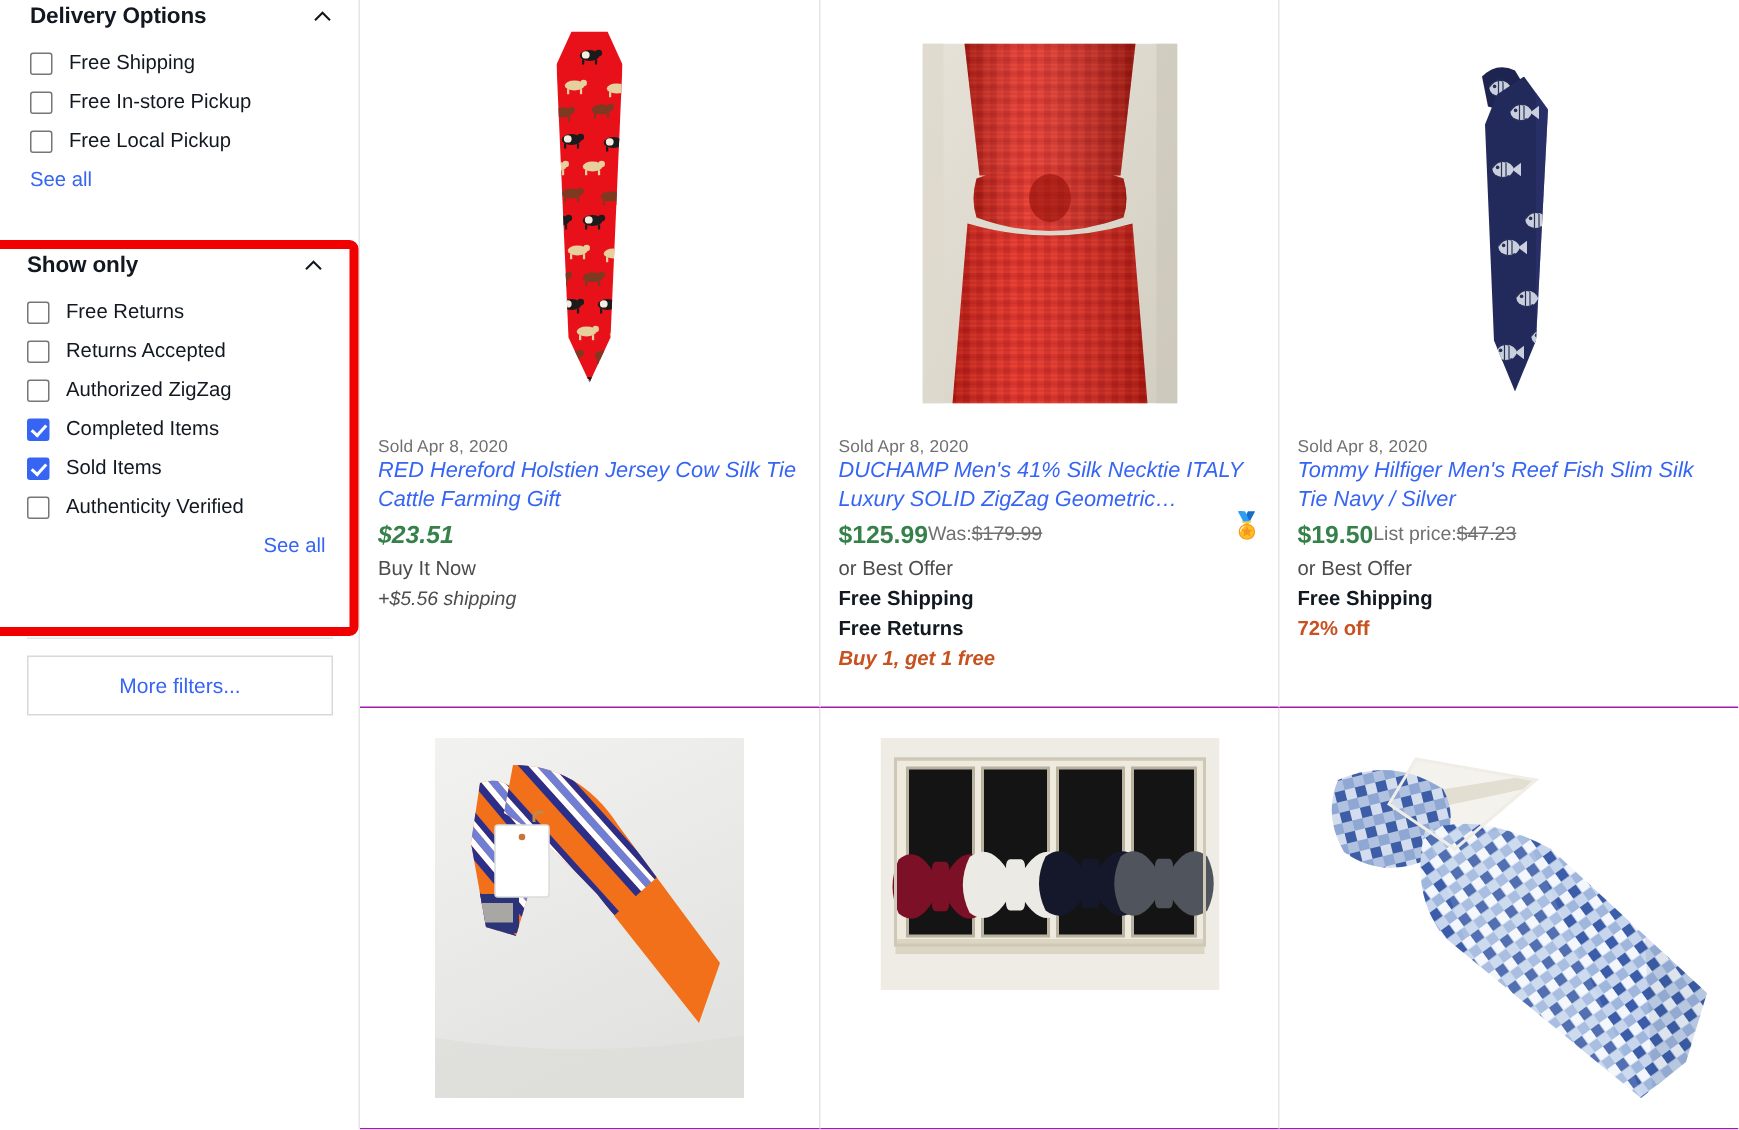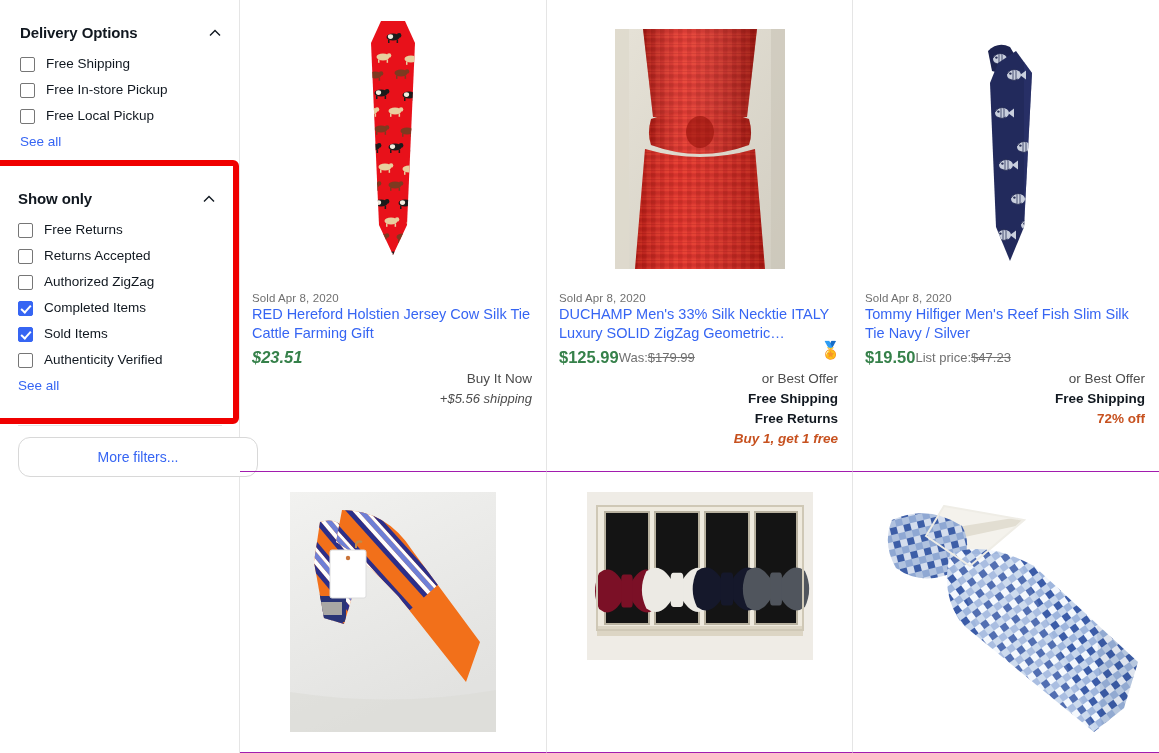--- a/index.html
+++ b/index.html
@@ -18,21 +18,21 @@
   .sidebar {
     width: 240px; height: 753px;
     border-right: 1px solid #e5e5e5;
     background: #fff;
     position: relative;
     flex: 0 0 240px;
   }
   .filter-group { padding: 0 16px; }
   .group-head {
     display: flex; align-items: center; justify-content: space-between;
-    padding: 24px 0 10px 4px;
+    padding: 2px 0 10px 4px;
   }
   .group-title {
     font-size: 15px; font-weight: bold; color: #111820; letter-spacing: -0.1px;
   }
   .chev { width: 16px; height: 16px; display: block; color: #111820; }
   .opt-list { list-style: none; margin: 0; padding: 0; }
   .opt {
     display: flex; align-items: center;
     padding: 1px 0 1px 4px;
     height: 26px;
@@ -68,27 +68,27 @@
   
   .highlight-box {
     position: absolute;
     left: -6px; top: 160px;
     width: 245px; height: 264px;
     border: 6px solid #f00000;
     border-radius: 6px;
     background: #fff;
     overflow: hidden;
   }
-  .highlight-inner { padding: 0 16px 0 14px; }
+  .highlight-inner { padding: 0 16px 0 14px; text-align: right; }
 
   .more-filters-wrap { position: absolute; left: 0; top: 437px; width: 240px; padding: 0 18px; }
   .more-filters {
-    width: 240px; height: 40px;
+    width: 204px; height: 40px;
     border: 1px solid #d8d8d8;
-    border-radius: 12px;
+    border-radius: 0;
     background: #fff;
     color: #3665f3;
     font-size: 14px;
     font-family: "Liberation Sans", sans-serif;
     cursor: pointer;
     display: flex; align-items: center; justify-content: center;
   }
   .sidebar-divider {
     position: absolute; left: 18px; top: 425px; width: 204px; height: 1px; background: #e5e5e5;
   }
@@ -114,33 +114,34 @@
     display: flex; align-items: center; justify-content: center;
     padding-top: 6px;
   }
   .card-img-area.row2 { height: 281px; padding-top: 20px; align-items: flex-start; }
   .card-info { padding: 0 14px 0 12px; }
   .sold-date { font-size: 11.5px; color: #707070; margin-bottom: 1px; letter-spacing: 0.1px; }
   .title {
     font-size: 14.5px; color: #3665f3; line-height: 19px;
     cursor: pointer; margin-bottom: 5px;
     display: block;
-  }
-  .price-row { display: flex; align-items: center; margin-top: 3px; margin-bottom: 2px; position: relative; }
+    font-style: italic;
+  }
+  .price-row { display: flex; align-items: flex-start; margin-top: 3px; margin-bottom: 2px; position: relative; }
   .price {
     font-size: 16.5px; font-weight: bold; color: #36814a;
   }
   .price.italic { font-style: italic; }
   .was-label { font-size: 13px; color: #707070; margin-left: 0; }
   .was-strike { text-decoration: line-through; color: #707070; }
   .medal {
     position: absolute; right: -4px; top: -6px;
     font-size: 17px; line-height: 1;
   }
-  .meta { font-size: 13.5px; color: #111820; line-height: 20px; text-align: right; }
+  .meta { font-size: 13.5px; color: #111820; line-height: 20px; }
   .meta.bold { font-weight: bold; }
   .meta.red { color: #c7511f; font-weight: bold; font-style: italic; }
   .meta.off { color: #c7511f; font-weight: bold; }
   .meta.gray { color: #4c4c4c; }
   .meta.ship-italic { color: #4c4c4c; font-style: italic; font-size: 13px; }
 
   
   .img-box { position: relative; }
   svg { display: block; }
 </style>
@@ -331,21 +332,21 @@
             <path d="M30 120 Q85 136 140 120 L150 240 L20 240 Z" fill="url(#weave2)"></path>
             <path d="M30 120 Q85 136 140 120 L150 240 L20 240 Z" fill="url(#knotSheen2)" opacity="0.7"></path>
             <path d="M0 0 H170 V240 H0 Z" fill="none"></path>
             <rect x="0" y="0" width="14" height="240" fill="#ded9cd" opacity="0.85"></rect>
             <rect x="156" y="0" width="14" height="240" fill="#c9c4b8" opacity="0.6"></rect>
           </svg>
         </div>
       </div>
       <div class="card-info">
         <div class="sold-date">Sold Apr 8, 2020</div>
-        <a class="title">DUCHAMP Men's 33% Silk Necktie ITALY Luxury SOLID ZigZag Geometric…</a>
+        <a class="title">DUCHAMP Men's 41% Silk Necktie ITALY Luxury SOLID ZigZag Geometric…</a>
         <div class="price-row">
           <span class="price">$125.99</span>
           <span class="was-label">Was:</span>
           <span class="was-label was-strike">$179.99</span>
           <span class="medal">🏅</span>
         </div>
         <div class="meta gray">or Best Offer</div>
         <div class="meta bold">Free Shipping</div>
         <div class="meta bold">Free Returns</div>
         <div class="meta red">Buy 1, get 1 free</div>

